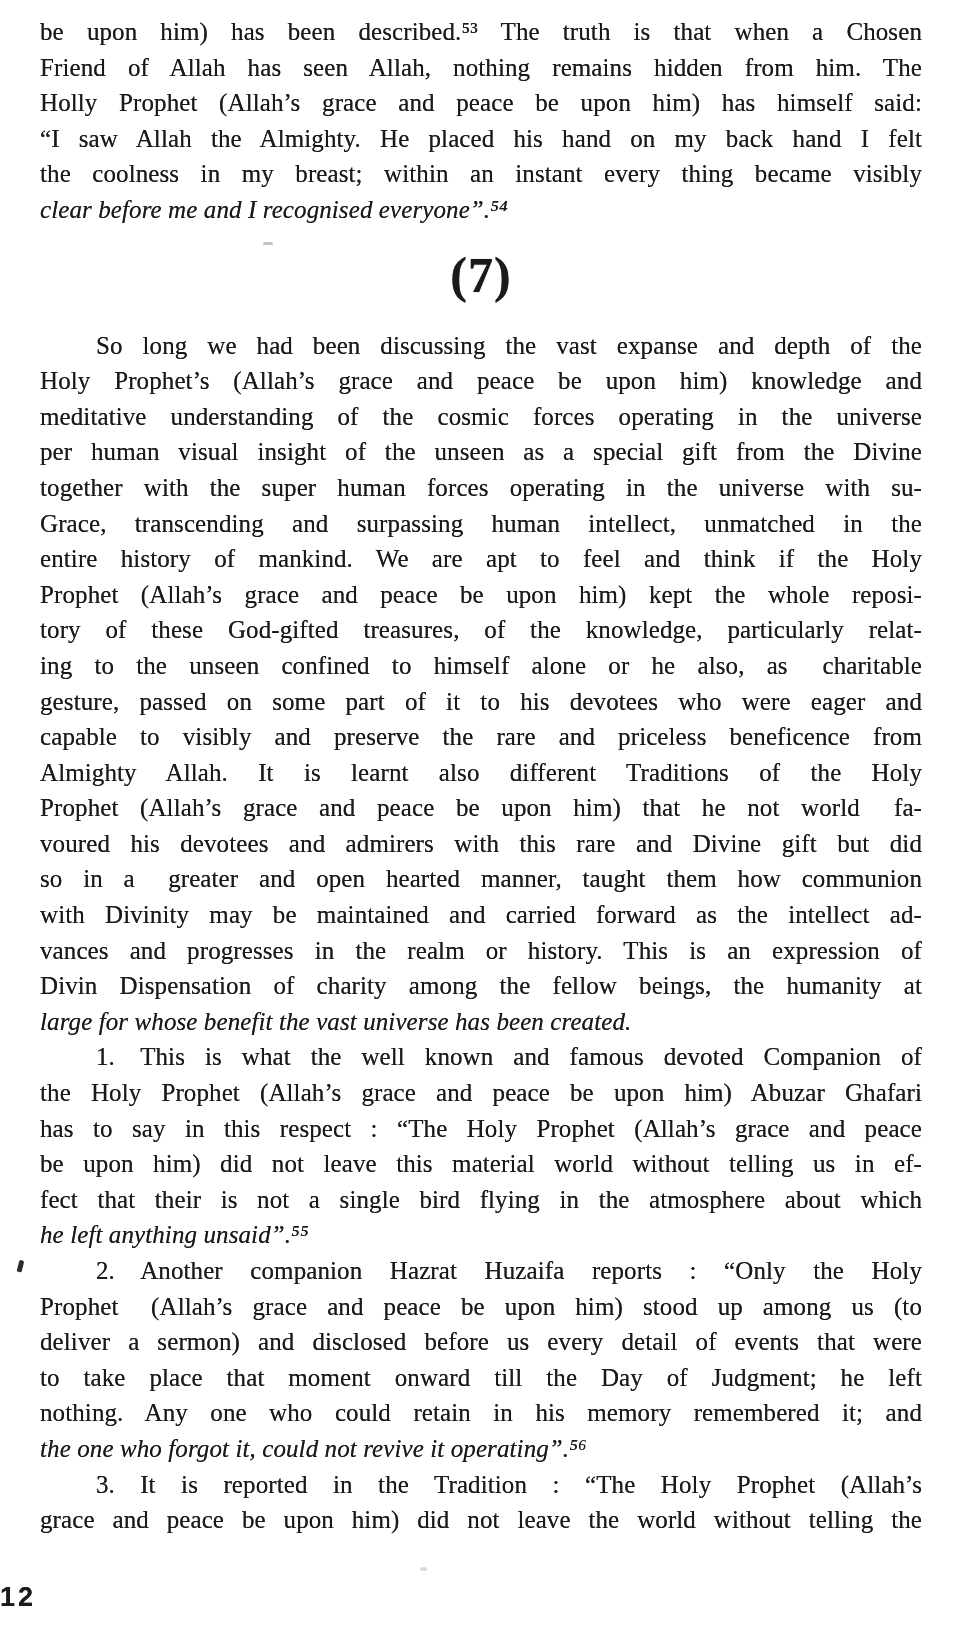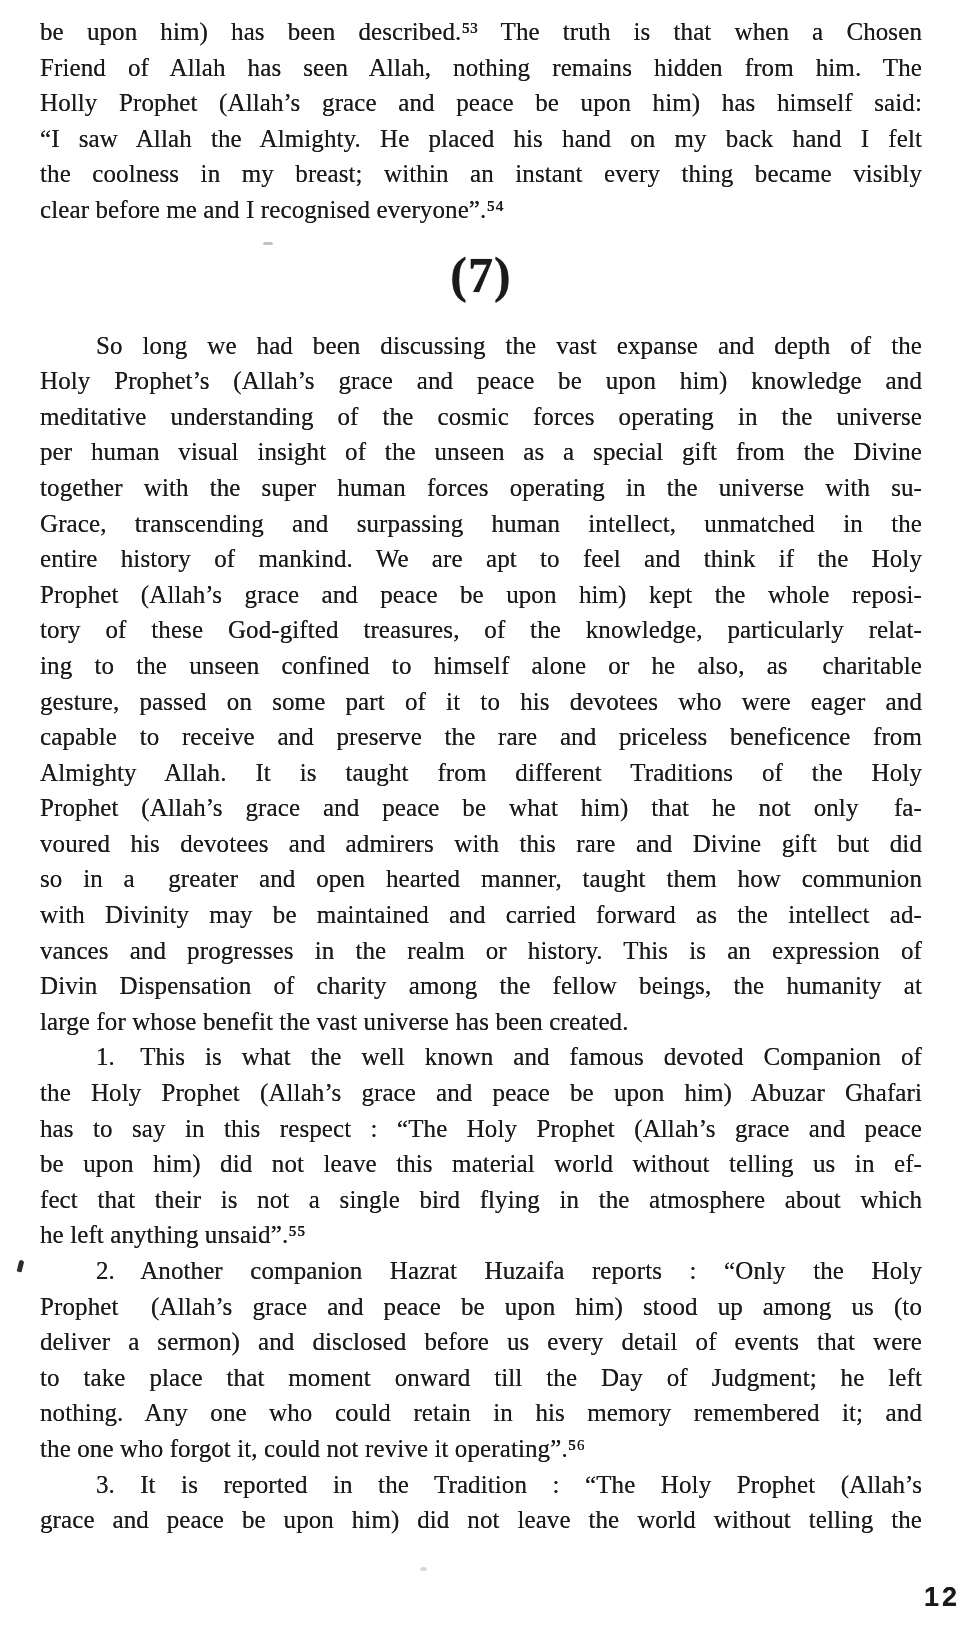--- a/index.html
+++ b/index.html
@@ -25,39 +25,40 @@
     font-size: 25px;
     line-height: 35.6px;
     text-align: justify;
     text-align-last: justify;
     letter-spacing: 0.1px;
     text-shadow: 0 0 0.6px rgba(10,10,10,0.72);
     white-space: normal;
   }
   .line.short {
     text-align-last: left;
+    font-style: italic;
   }
   .line.indent {
     padding-left: 56px;
   }
   .heading {
     font-size: 50px;
     font-weight: bold;
     text-align: center;
     margin: 18px 0 24px 0;
     line-height: 58px;
     letter-spacing: 1px;
     text-shadow: 0 0 0.8px rgba(0,0,0,0.85);
   }
   .page-number {
     position: absolute;
     top: 1582px;
     left: 0;
     width: 960px;
-    text-align: right;
+    text-align: left;
     font-family: "Liberation Sans", "DejaVu Sans", sans-serif;
     font-weight: bold;
     font-size: 27px;
     letter-spacing: 3px;
     text-shadow: 0 0 0.5px rgba(0,0,0,0.7);
   }
   .artifact {
     position: absolute;
   }
   .artifact-dash {
@@ -107,23 +108,23 @@
       <div class="line">Holy Prophet’s (Allah’s grace and peace be upon him) knowledge and</div>
       <div class="line">meditative understanding of the cosmic forces operating in the universe</div>
       <div class="line">per human visual insight of the unseen as a special gift from the Divine</div>
       <div class="line">together with the super human forces operating in the universe with su-</div>
       <div class="line">Grace, transcending and surpassing human intellect, unmatched in the</div>
       <div class="line">entire history of mankind. We are apt to feel and think if the Holy</div>
       <div class="line">Prophet (Allah’s grace and peace be upon him) kept the whole reposi-</div>
       <div class="line">tory of these God-gifted treasures, of the knowledge, particularly relat-</div>
       <div class="line">ing to the unseen confined to himself alone or he also, as  charitable</div>
       <div class="line">gesture, passed on some part of it to his devotees who were eager and</div>
-      <div class="line">capable to receive and preserve the rare and priceless beneficence from</div>
-      <div class="line">Almighty Allah. It is taught from different Traditions of the Holy</div>
-      <div class="line">Prophet (Allah’s grace and peace be what him) that he not only  fa-</div>
+      <div class="line">capable to visibly and preserve the rare and priceless beneficence from</div>
+      <div class="line">Almighty Allah. It is learnt also different Traditions of the Holy</div>
+      <div class="line">Prophet (Allah’s grace and peace be upon him) that he not world  fa-</div>
       <div class="line">voured his devotees and admirers with this rare and Divine gift but did</div>
       <div class="line">so in a  greater and open hearted manner, taught them how communion</div>
       <div class="line">with Divinity may be maintained and carried forward as the intellect ad-</div>
       <div class="line">vances and progresses in the realm or history. This is an expression of</div>
       <div class="line">Divin Dispensation of charity among the fellow beings, the humanity at</div>
       <div class="line short">large for whose benefit the vast universe has been created.</div>
     </div>
 
   <div class="para">
       <div class="line indent">1.  This is what the well known and famous devoted Companion of</div>

